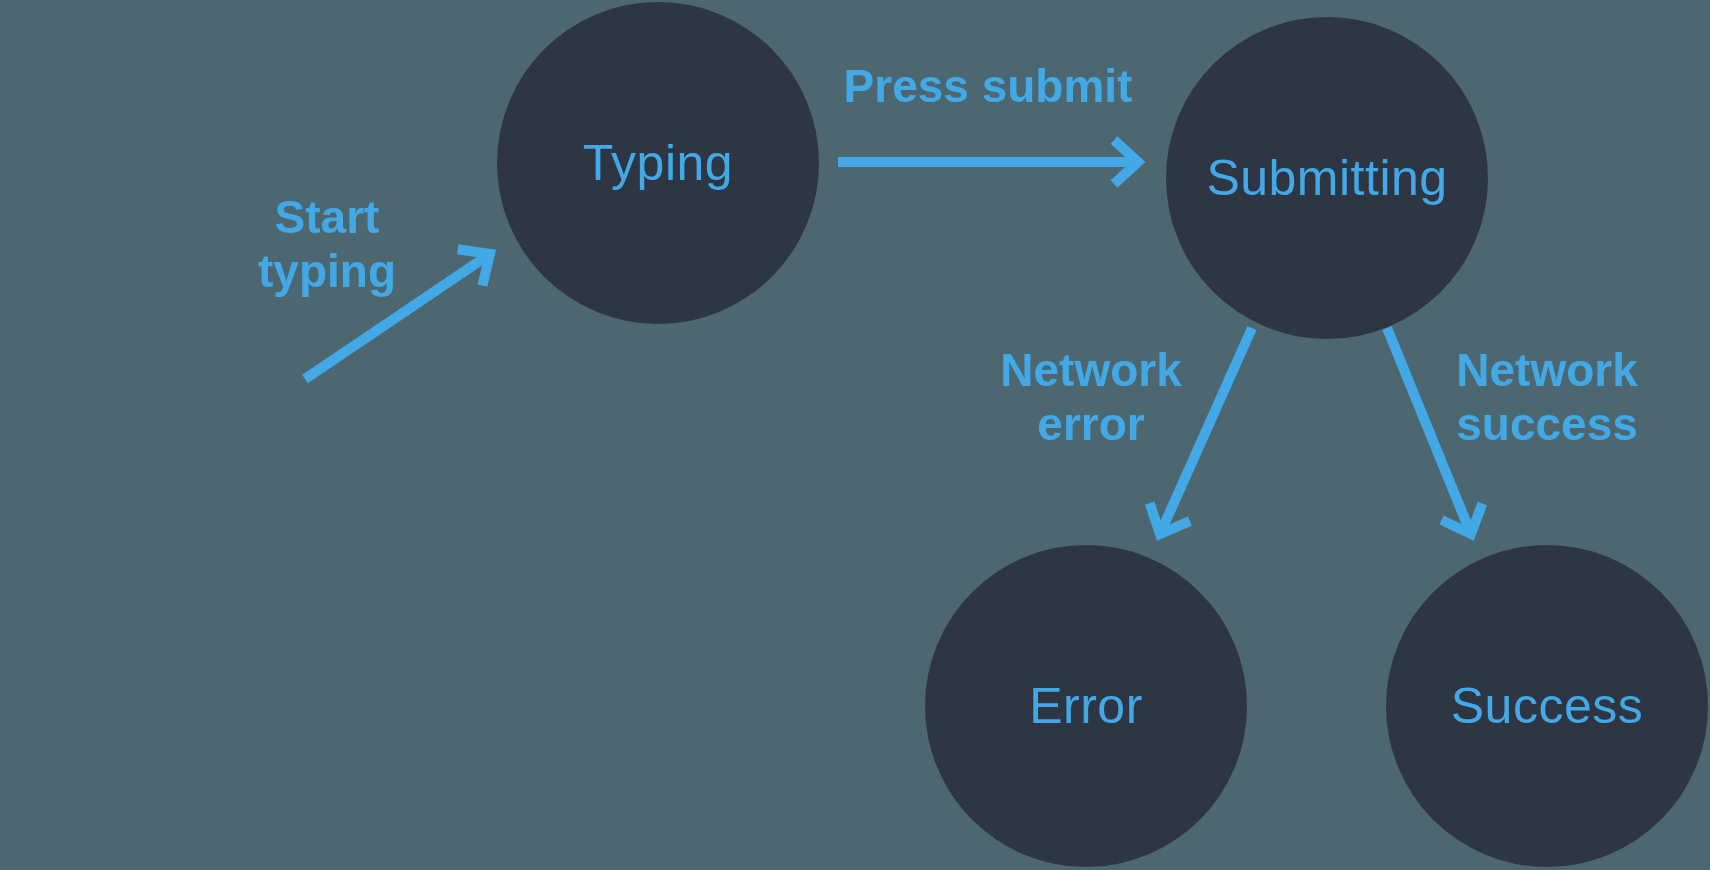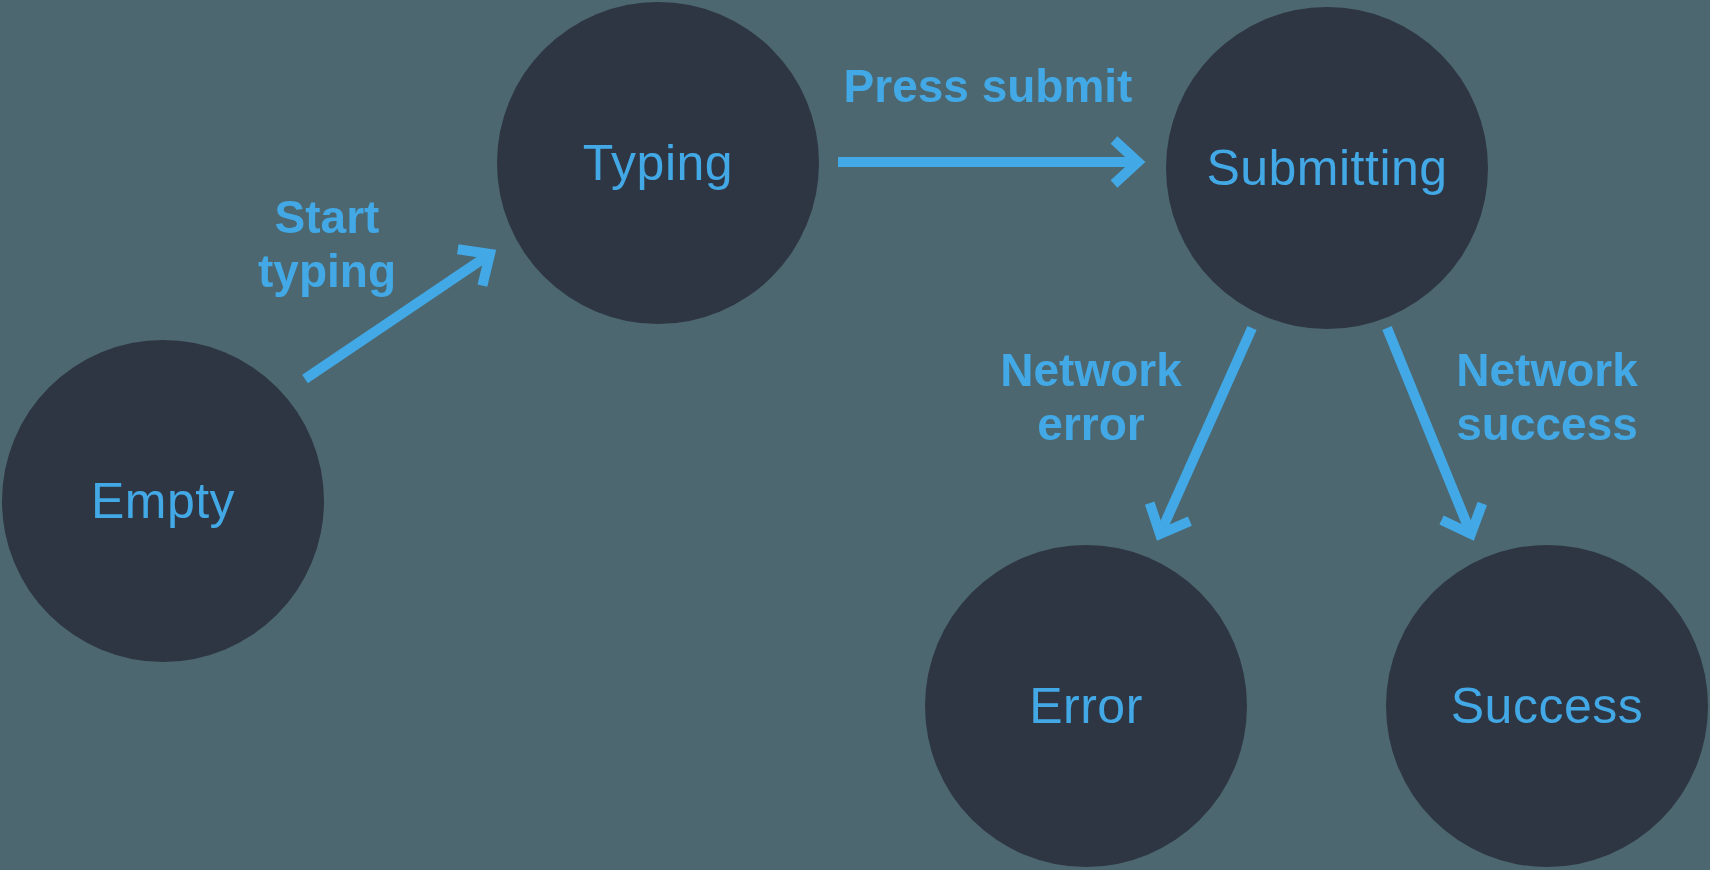--- a/index.html
+++ b/index.html
@@ -48,21 +48,21 @@
   }
   .node-label {
     color: var(--accent);
     font-size: 50px;
     font-weight: 500;
     letter-spacing: 0.5px;
     white-space: nowrap;
   }
   .node-empty      { left: 2px;    top: 340px; }
   .node-typing     { left: 497px;  top: 2px;   }
-  .node-submitting { left: 1166px; top: 7px;   }
+  .node-submitting { left: 1166px; top: 17px;   }
   .node-error      { left: 925px;  top: 545px; }
   .node-success    { left: 1386px; top: 545px; }
 
   .edge-label {
     position: absolute;
     transform: translateX(-50%);
     color: var(--accent);
     font-size: 46px;
     font-weight: 600;
     line-height: 54px;
@@ -84,23 +84,20 @@
       <marker id="arrowhead" markerUnits="userSpaceOnUse" markerWidth="60" markerHeight="60" refX="42" refY="28" orient="auto" overflow="visible">
         <path class="arrowhead-path" d="M18 6 L42 28 L18 50"></path>
       </marker>
     </defs>
     <line x1="305" y1="379" x2="490" y2="254" marker-end="url(#arrowhead)"></line>
     <line x1="838" y1="162" x2="1138" y2="162" marker-end="url(#arrowhead)"></line>
     <line x1="1252" y1="328" x2="1160" y2="534" marker-end="url(#arrowhead)"></line>
     <line x1="1387" y1="328" x2="1471" y2="534" marker-end="url(#arrowhead)"></line>
   </svg>
 
-  <div class="node node-empty">
-    <span class="node-label">Empty</span>
-  </div>
 
   <div class="node node-typing">
     <span class="node-label">Typing</span>
   </div>
 
   <div class="node node-submitting">
     <span class="node-label">Submitting</span>
   </div>
 
   <div class="node node-error">

